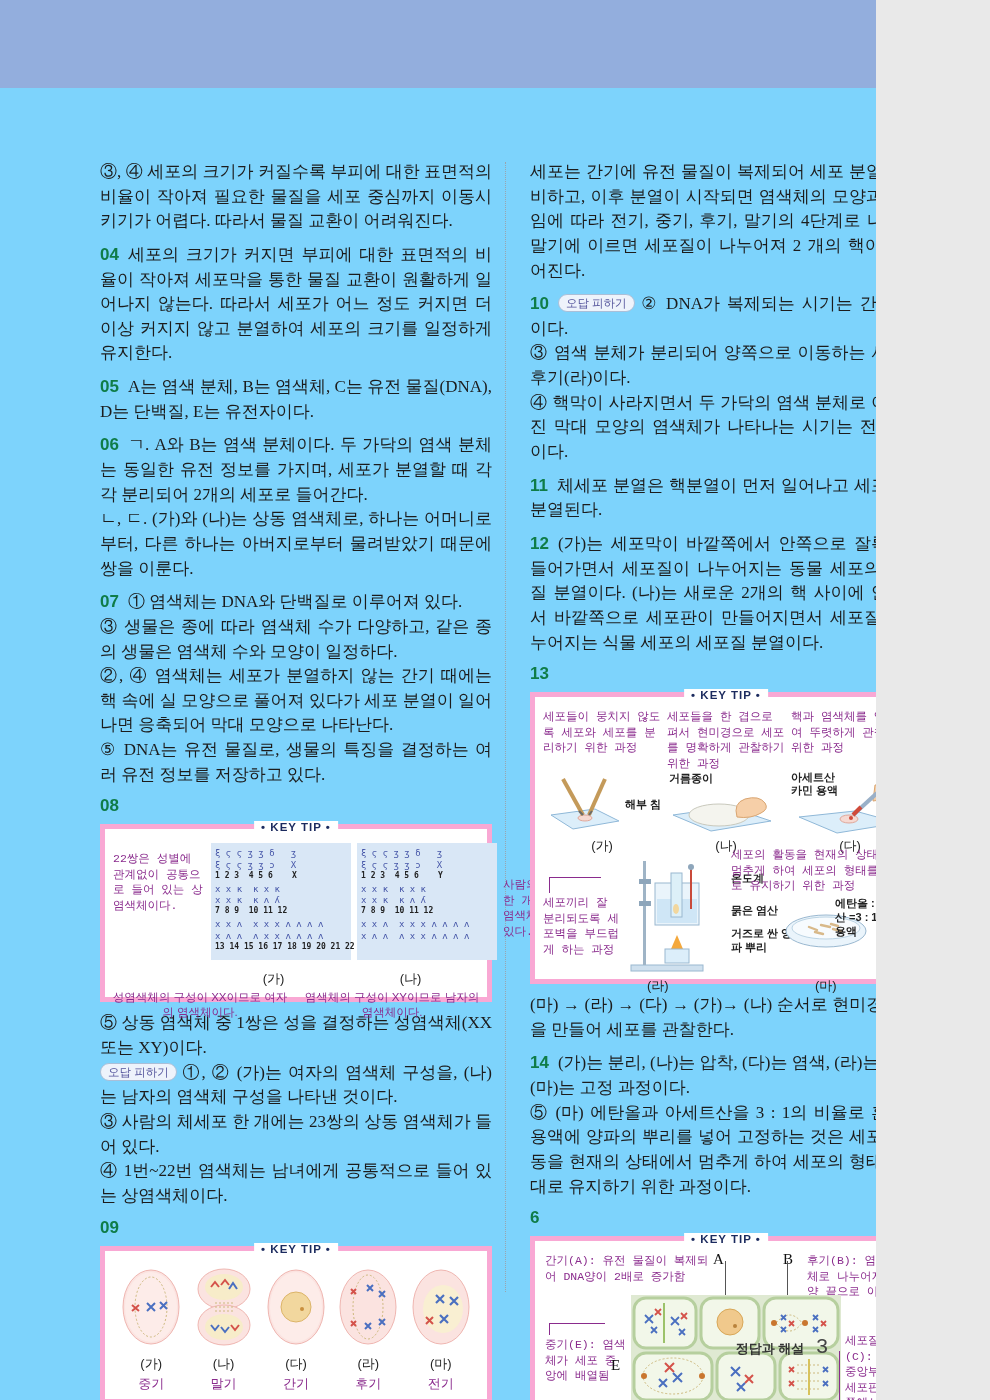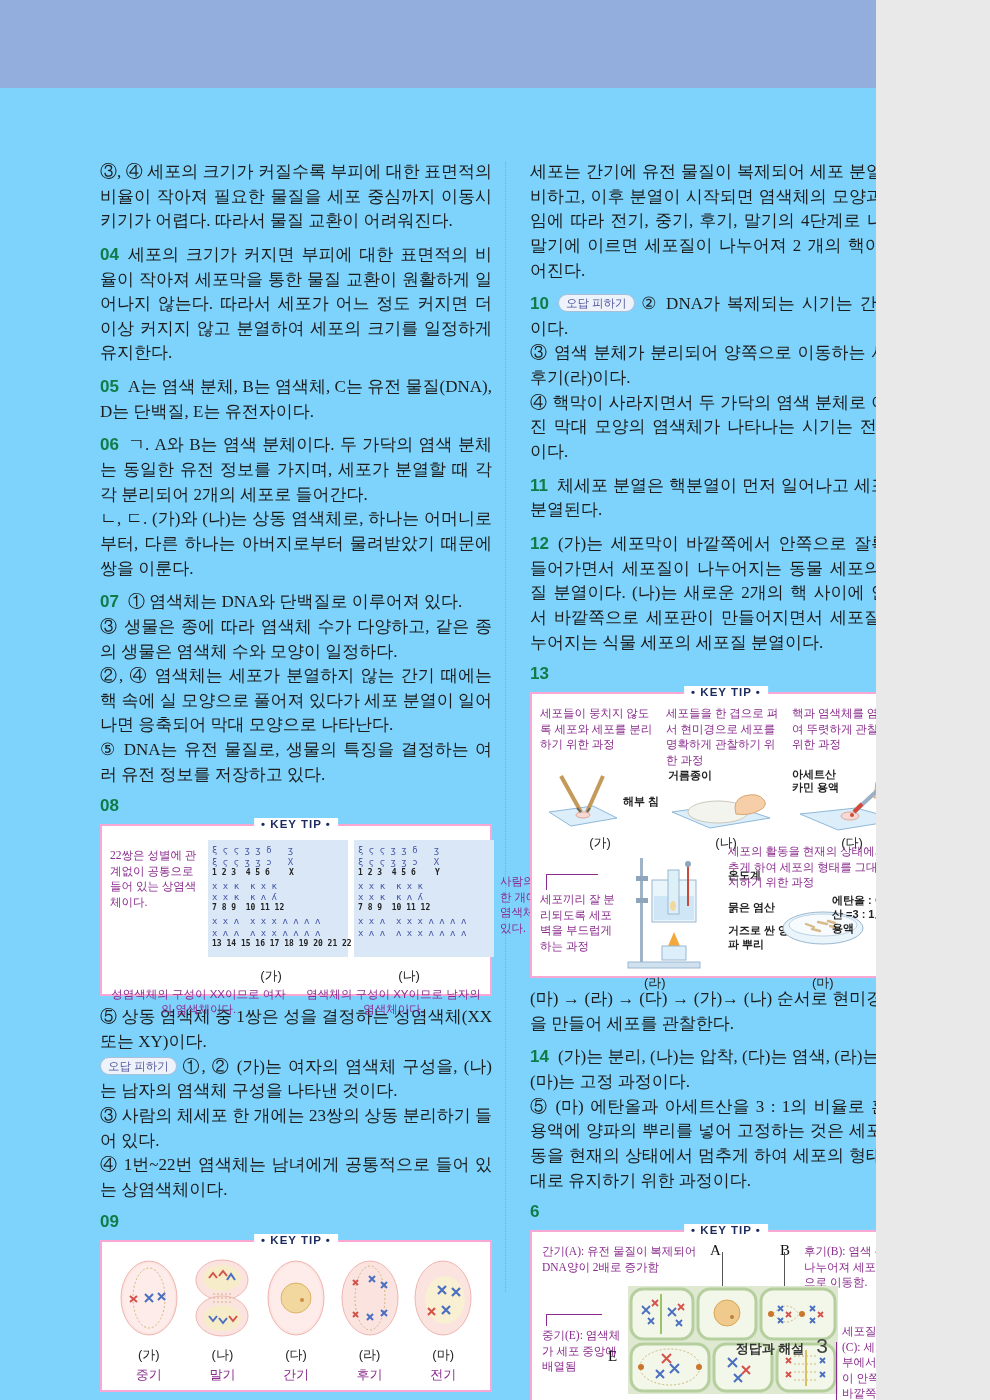--- a/index.html
+++ b/index.html
@@ -12,25 +12,25 @@
   .col-right{left:530px;}
   .p{font-size:17px;line-height:1.45;text-align:justify;margin:0 0 9px 0;}
   .line{font-size:17px;line-height:1.45;text-align:justify;margin:0;}
   .blk{margin:0 0 9px 0;}
   .num{font-family:"Liberation Sans","DejaVu Sans",sans-serif;font-weight:bold;color:#0f7c48;
        font-size:17px;margin-right:9px;}
   .badge{display:inline-block;font-family:"Liberation Sans",sans-serif;font-size:11.5px;
          color:#54559c;background:#eef3fb;border:1px solid #aabfd8;border-radius:9px;
          padding:0 7px;line-height:16px;vertical-align:2px;margin-right:4px;white-space:nowrap;}
   
-  .kt-box{position:relative;border:2px solid #f9a8d4;margin:8px 0 9px 0;background:#fff;}
+  .kt-box{position:relative;border:5px solid #f9a8d4;margin:8px 0 9px 0;background:#fff;}
   .kt-title{position:absolute;top:-8px;left:50%;transform:translateX(-50%);background:#fff;
             padding:0 7px;font-family:"Liberation Sans",sans-serif;font-weight:bold;
             font-size:11.5px;color:#1b2a5e;letter-spacing:1px;white-space:nowrap;}
-  .note{font-family:Liberation Serif, serif;font-size:11.5px;line-height:1.35;color:#8a2b8d;}
+  .note{font-family:Liberation Mono, monospace;font-size:11.5px;line-height:1.35;color:#8a2b8d;}
   .cap{font-family:"Liberation Sans",sans-serif;font-size:13px;color:#222;text-align:center;}
   
   .k8-grid{display:flex;padding:14px 8px 8px 8px;gap:6px;}
   .k8-note{width:92px;flex:none;padding-top:8px;}
   .k8-noteR{width:86px;flex:none;padding-top:34px;}
   .kp{flex:none;width:132px;background:#d9e7f6;padding:5px 4px;}
   .kp div{white-space:pre;font-family:"DejaVu Sans Mono",monospace;line-height:1.25;}
   .kp .chrom{color:#4656a8;font-size:9px;}
   .kp .nums{color:#222;font-size:8px;font-weight:bold;margin-bottom:3px;}
   .k8-caps{display:flex;padding:0 8px;margin-top:2px;}
@@ -129,21 +129,21 @@
           </div>
         </div>
         <div style="display:flex;gap:14px;padding:0 6px;align-items:center;">
           <div class="k8-sub" style="width:185px;">성염색체의 구성이 XX이므로 여자의 염색체이다.</div>
           <div class="k8-sub" style="width:185px;">염색체의 구성이 XY이므로 남자의 염색체이다.</div>
         </div>
       </div>
 
       <p class="line">⑤ 상동 염색체 중 1쌍은 성을 결정하는 성염색체(XX 또는 XY)이다.</p>
       <p class="line"><span class="badge">오답 피하기</span><span>①, ② (가)는 여자의 염색체 구성을, (나)는 남자의 염색체 구성을 나타낸 것이다.</span></p>
-      <p class="line">③ 사람의 체세포 한 개에는 23쌍의 상동 분리하기 들어 있다.</p>
+      <p class="line">③ 사람의 체세포 한 개에는 23쌍의 상동 염색체가 들어 있다.</p>
       <p class="line" style="margin-bottom:9px;">④ 1번~22번 염색체는 남녀에게 공통적으로 들어 있는 상염색체이다.</p>
     </div>
 
     <div class="blk">
       <div><span class="num">09</span></div>
       <div class="kt-box" style="height:148px;">
         <span class="kt-title">• KEY TIP •</span>
         <div class="c9-row">
 
           <div class="c9-fig">

